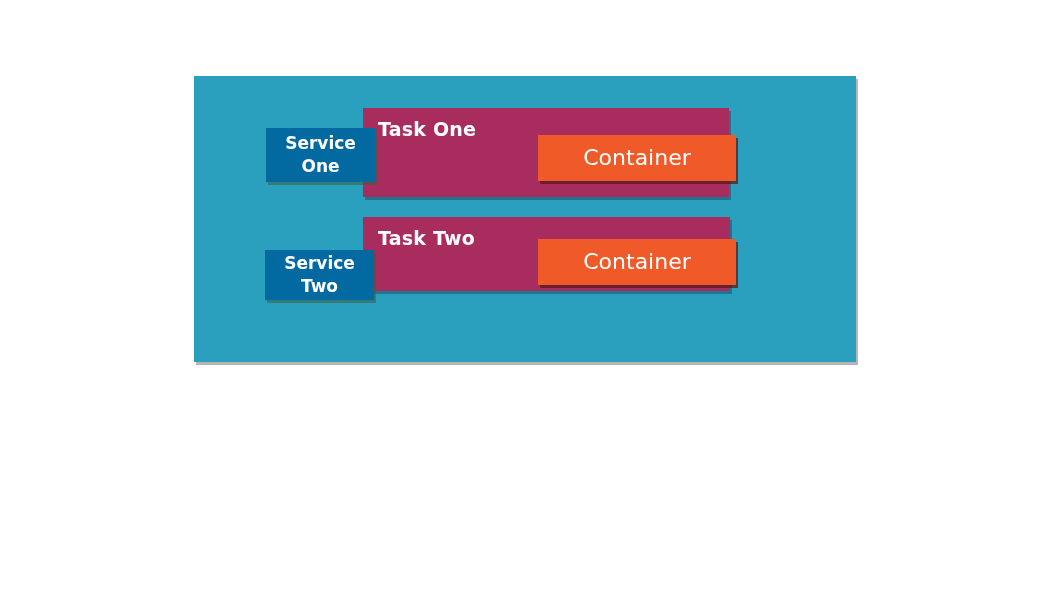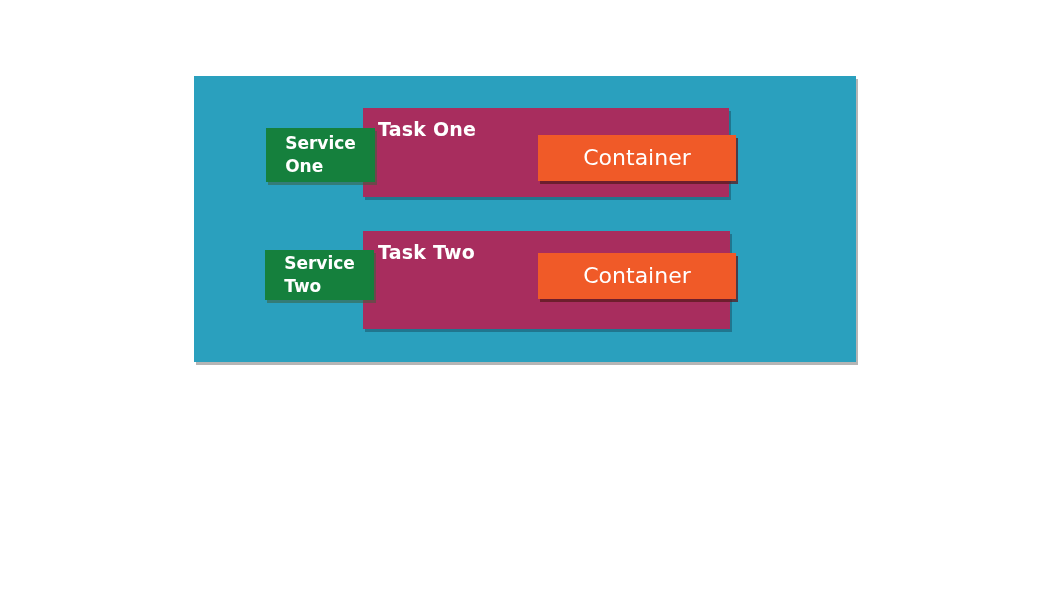--- a/index.html
+++ b/index.html
@@ -42,23 +42,23 @@
     box-shadow: 2px 3px 0 rgba(30,110,135,0.85);
   }
   .task-one {
     left: 169px;   
     top: 32px;     
     width: 366px;  
     height: 89px;  
   }
   .task-two {
     left: 169px;   
-    top: 155px;    
+    top: 141px;    
     width: 367px;  
-    height: 98px;  
+    height: 74px;  
   }
   .task-label {
     position: absolute;
     left: 15px;
     top: 10px;
     color: #ffffff;
     font-size: 19px;
     font-weight: bold;
     letter-spacing: 0.2px;
     white-space: nowrap;
@@ -90,25 +90,26 @@
     color: #ffffff;
     font-size: 22px;
     font-weight: normal;
     white-space: nowrap;
     line-height: 1;
   }
 
   
   .service {
     position: absolute;
-    background: #15803d;
+    background: #0369a1;
     box-shadow: 2px 3px 0 rgba(60,95,60,0.55);
     display: flex;
     align-items: center;
     justify-content: center;
+    text-align: center;
   }
   .service-one {
     left: 72px;    
     top: 52px;     
     width: 109px;  
     height: 54px;  
   }
   .service-two {
     left: 71px;    
     top: 174px;    

